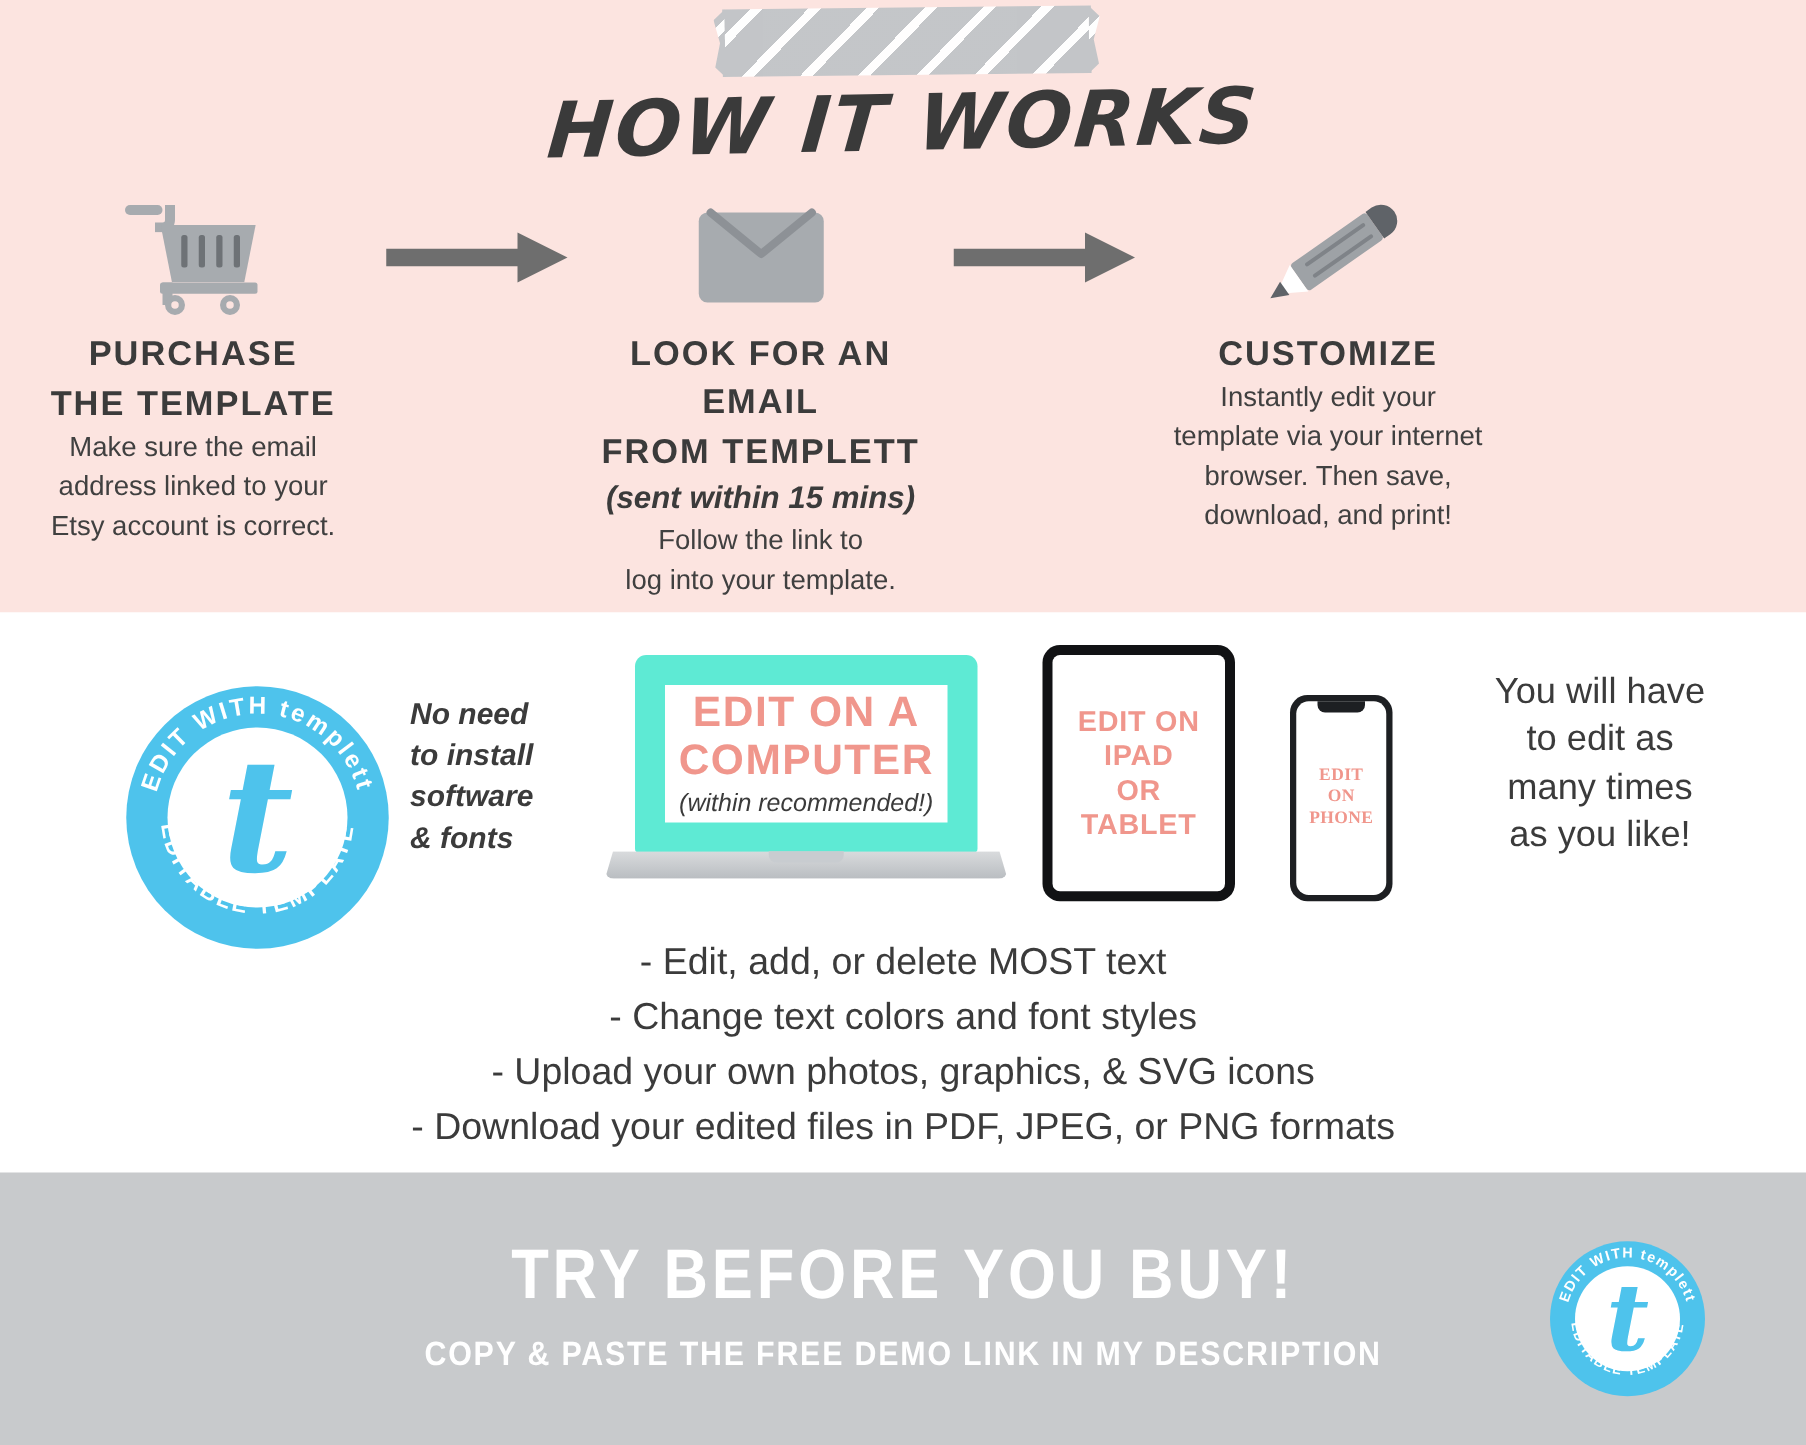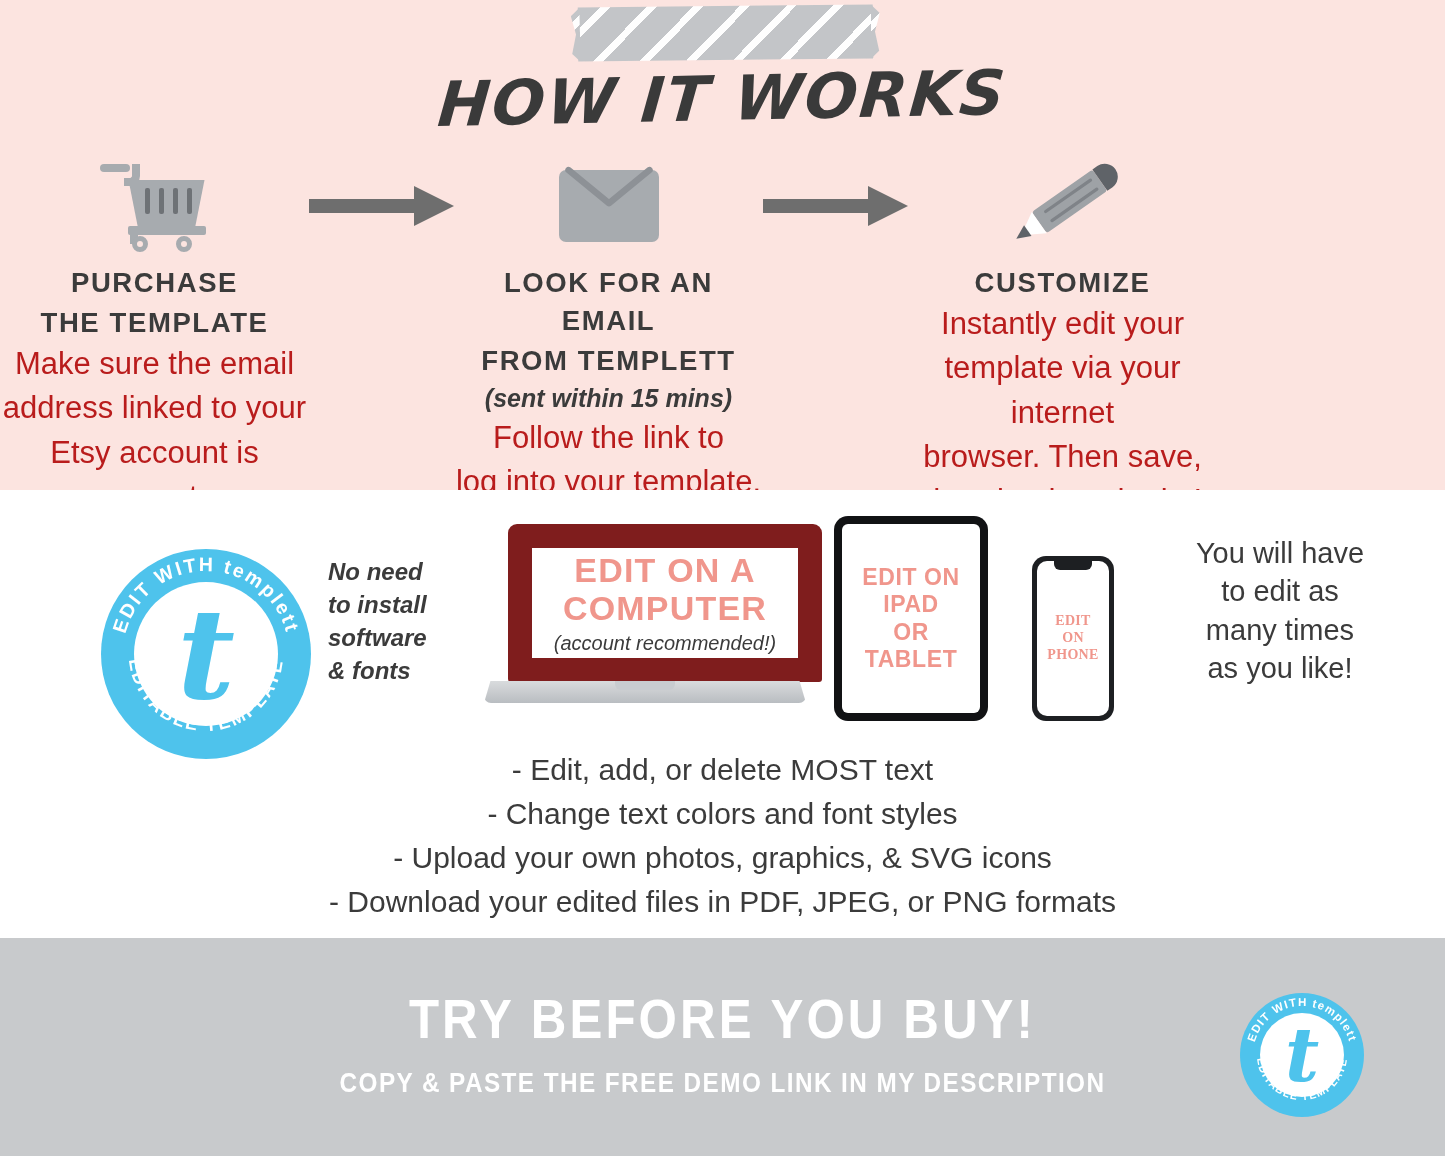--- a/index.html
+++ b/index.html
@@ -98,22 +98,22 @@
     margin-top: 2px;
   }
   .step-sub-italic {
     font-size: 25px;
     font-style: italic;
     font-weight: bold;
     color: #3b3b3b;
     line-height: 1.45;
   }
   .step-body {
-    font-size: 31px;
-    color: #b91c1c;
+    font-size: 22px;
+    color: #404040;
     line-height: 1.43;
     font-weight: 300;
   }
 
   
   .arrow-wrap {
     width: 145px;
     height: 112px;
     display: flex;
     align-items: center;
@@ -254,22 +254,22 @@
     font-weight: bold;
     font-style: italic;
     color: #3b3b3b;
     line-height: 1.37;
   }
 
   
   .laptop { position: absolute; left: 484px; top: 524px; width: 322px; height: 207px; }
   .laptop .lid {
     position: absolute; left: 24px; top: 0;
-    width: 314px; height: 158px;
-    background: #7f1d1d;
+    width: 274px; height: 158px;
+    background: #5eead4;
     border-radius: 9px 9px 3px 3px;
     padding: 24px;
   }
   .laptop .screen {
     width: 100%; height: 100%;
     background: #ffffff;
     display: flex; flex-direction: column;
     align-items: center; justify-content: center;
   }
   .laptop .base {
@@ -509,21 +509,21 @@
     <div>to install</div>
     <div>software</div>
     <div>&amp; fonts</div>
   </div>
 
   <div class="laptop">
     <div class="lid">
       <div class="screen">
         <div class="screen-line1">EDIT ON A</div>
         <div class="screen-line1">COMPUTER</div>
-        <div class="screen-sub">(account recommended!)</div>
+        <div class="screen-sub">(within recommended!)</div>
       </div>
     </div>
     <div class="base"></div>
     <div class="notch"></div>
   </div>
 
   <div class="tablet">
     <div class="screen">
       <div>
         <div>EDIT ON</div>

